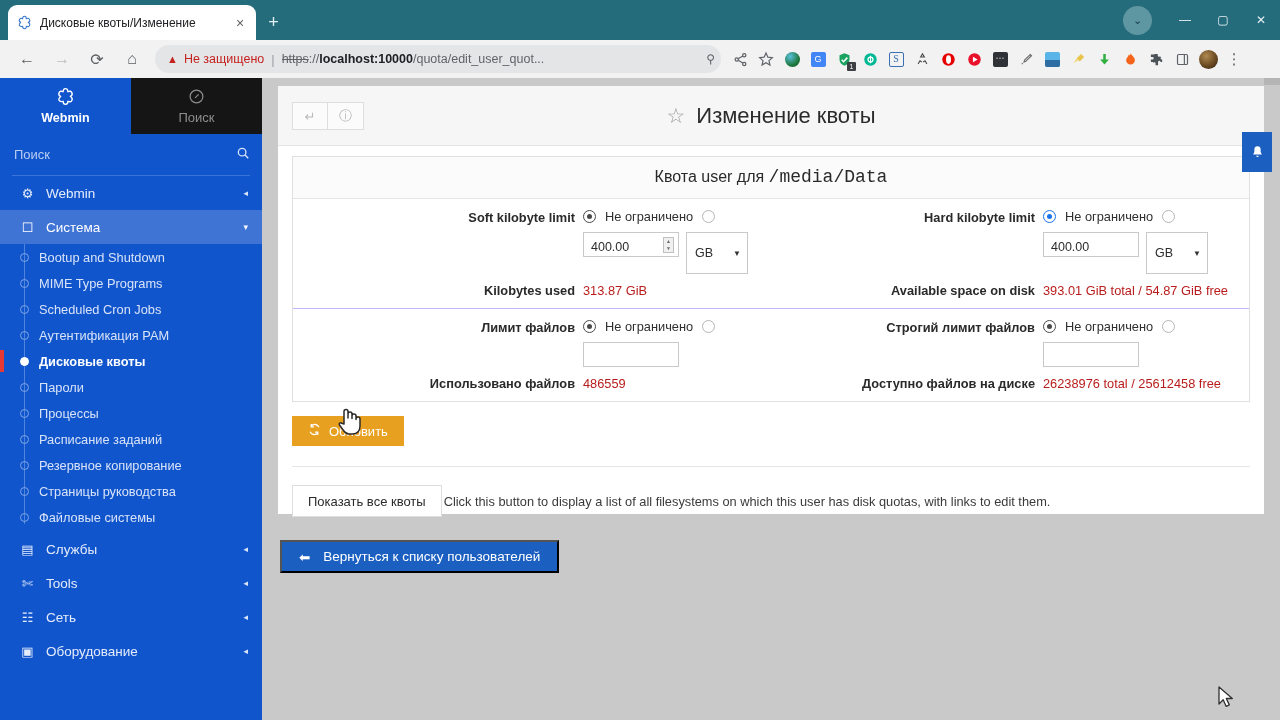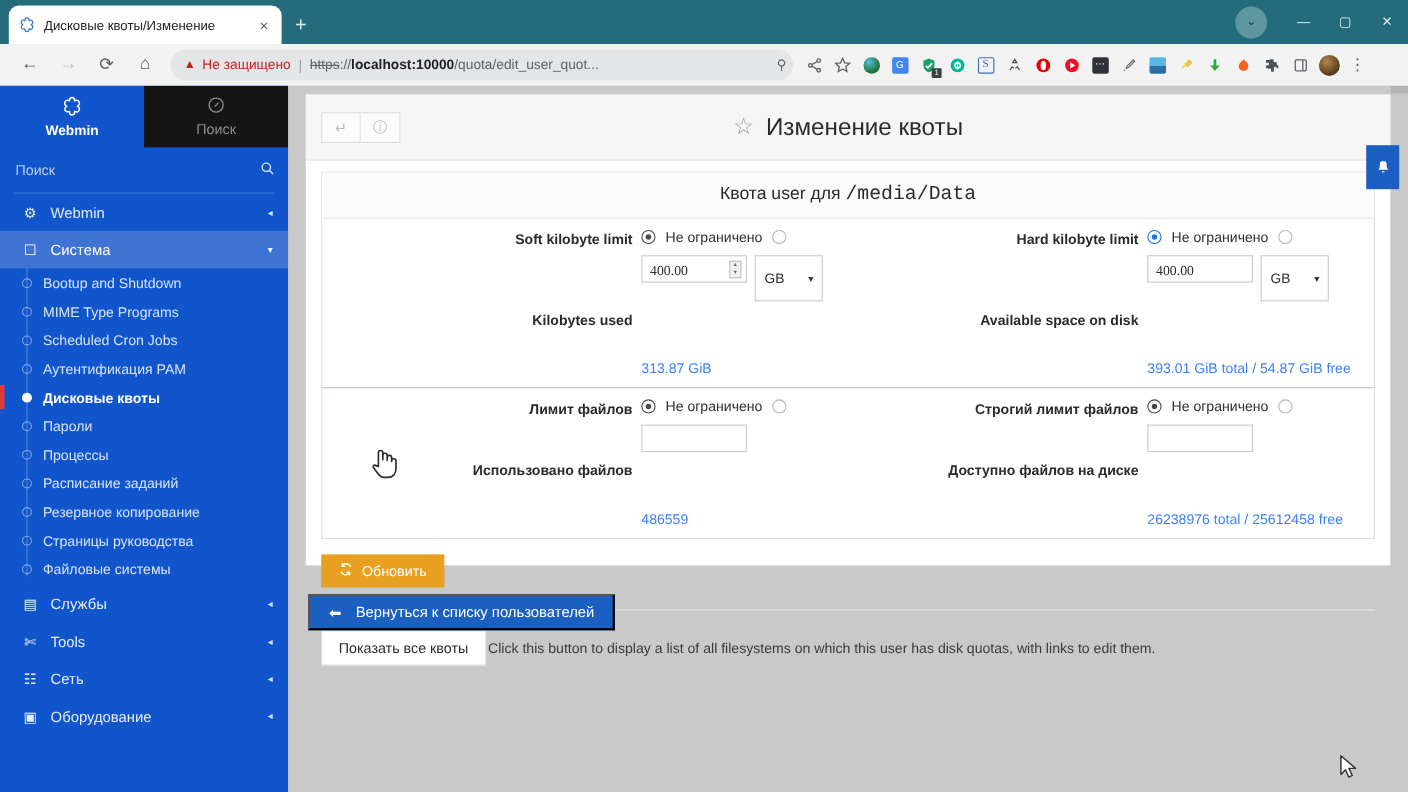--- a/index.html
+++ b/index.html
@@ -188,42 +188,42 @@
   .qrow { display: flex; border-bottom: 1px solid #c4b5fd; }
   .qrow:last-child { border-bottom: 0; }
   .qcell { flex: 1 1 50%; padding: 8px 0 10px; }
   .qline { display: flex; align-items: flex-start; }
   .qlabel {
     font-size: 12.8px; font-weight: bold; color: #2a2a2a;
     text-align: right; padding-top: 3px; padding-right: 8px;
   }
   .qlabel.w1 { width: 290px; }
   .qlabel.w2 { width: 272px; }
-  .qvalue { font-size: 12.8px; color: #3b82f6; padding-top: 3px; margin-top: 44px; }
+  .qvalue { font-size: 12.8px; color: #b91c1c; padding-top: 3px; }
   .qfield { flex: 1 1 auto; }
 
   .radio {
     width: 13px; height: 13px; border-radius: 50%; border: 1px solid #b6b6b6;
     background: #fff; display: inline-block; position: relative;
     vertical-align: -2px;
   }
   .radio.on { border-color: #4a4a4a; }
   .radio.on:after {
     content: ""; position: absolute; left: 3px; top: 3px;
     width: 5px; height: 5px; border-radius: 50%; background: #4a4a4a;
   }
   .radio.on.focus { border-color: #1a73e8; }
   .radio.on.focus:after { background: #1a73e8; }
   .radio-text { font-size: 12.8px; color: #2f2f2f; margin: 0 9px; }
 
   .inputs-row { display: flex; gap: 7px; margin-top: 7px; }
   .txtinput {
     width: 96px; height: 25px; border: 1px solid #c9c9c9; background: #fff;
     font-size: 12.5px; color: #2c2c2c; padding: 4px 4px 0 7px;
-    display: flex; align-items: center; position: relative; font-family: Liberation Serif, serif;
+    display: flex; align-items: center; position: relative;
   }
   .txtinput.empty { width: 96px; }
   .spinner {
     position: absolute; right: 4px; top: 4px; width: 11px; height: 16px;
     border: 1px solid #c0c0c0; background: #f0f0f0;
     display: flex; flex-direction: column; align-items: center;
     justify-content: space-around; color: #666; font-size: 5px; line-height: 5px;
   }
   .selinput {
     width: 62px; height: 42px; border: 1px solid #c9c9c9; background: #fff;

